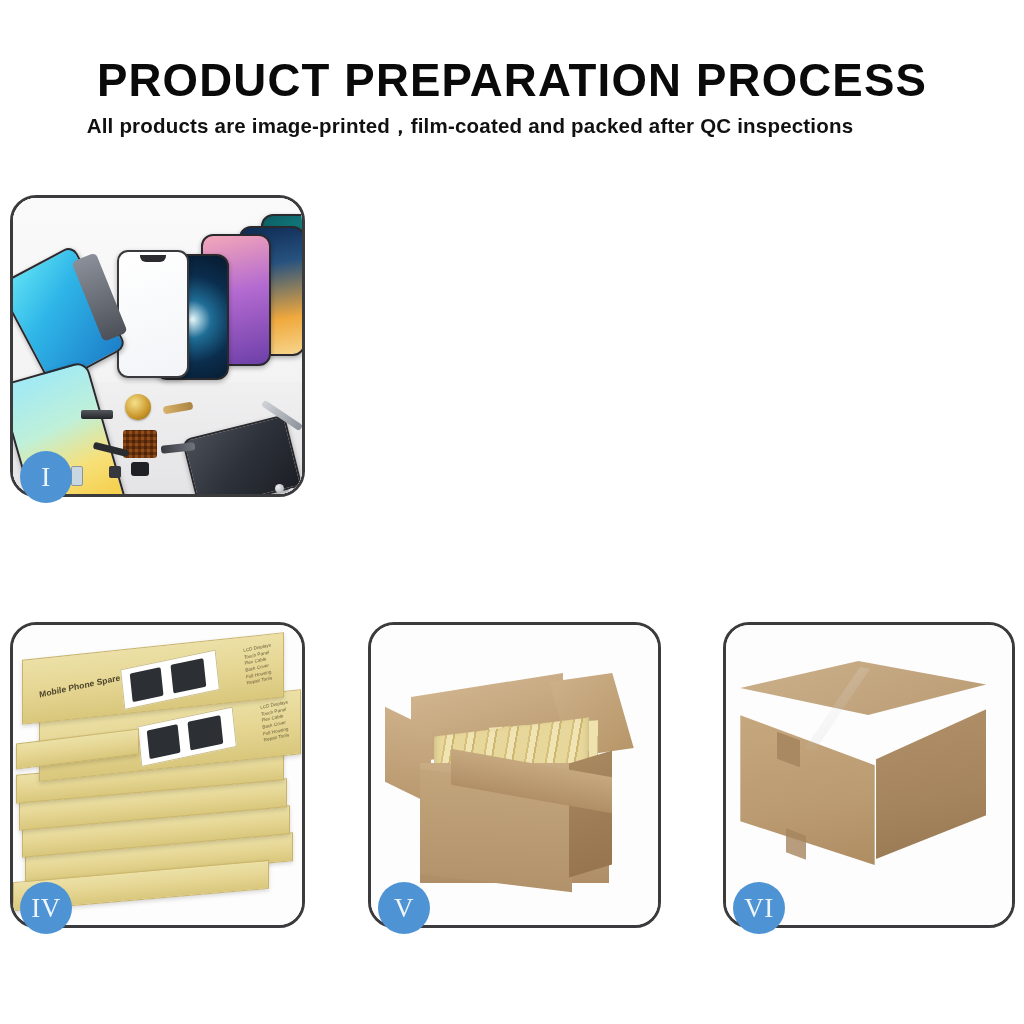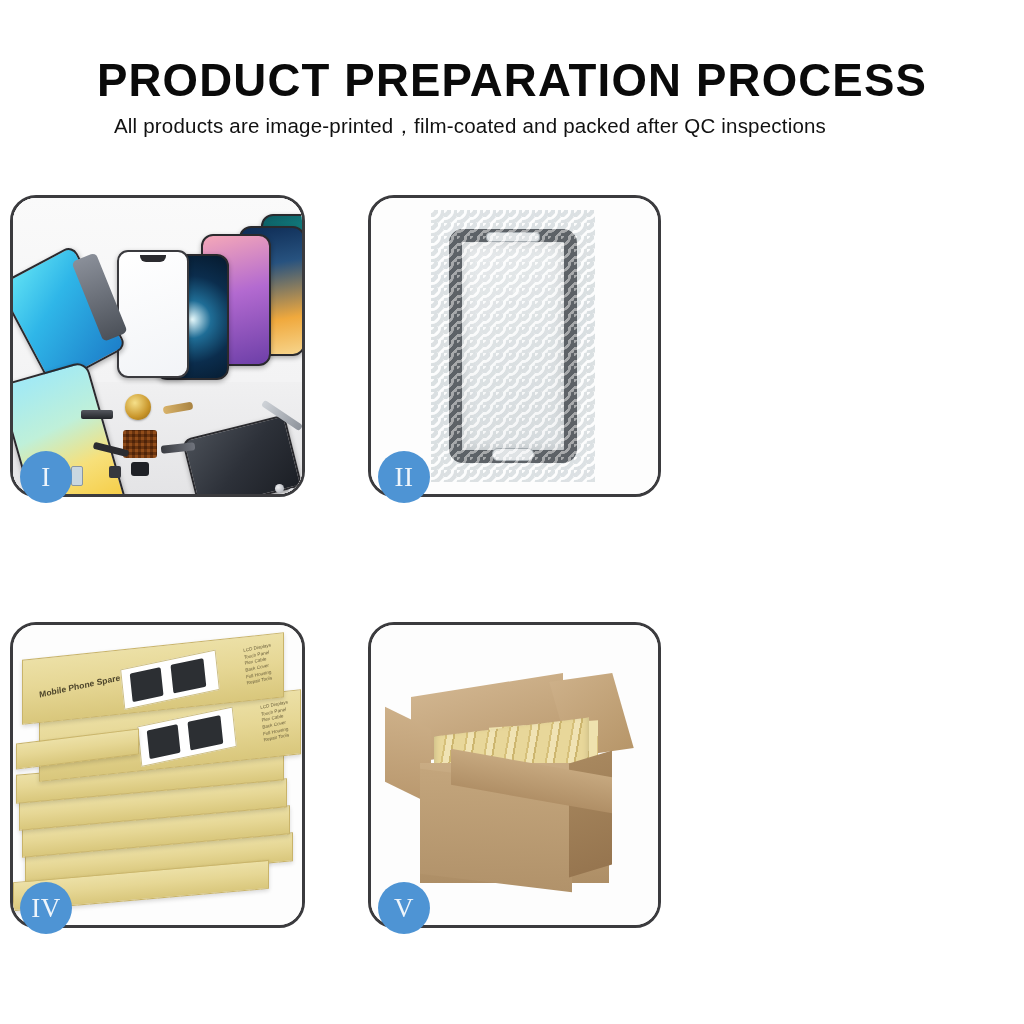--- a/index.html
+++ b/index.html
@@ -18,21 +18,21 @@
     font-family: "Liberation Sans", sans-serif;
     font-size: 47px; font-weight: 700;
     letter-spacing: 1.2px;
     color: #0a0a0a;
     white-space: nowrap;
     transform: scaleX(0.97);
   }
   .subtitle {
     position: absolute; left: 0; top: 112px; width: 940px;
     text-align: center;
-    font-size: 20.5px; font-weight: 400;
+    font-size: 20.5px; font-weight: 700;
     color: #111;
     letter-spacing: 0.2px;
     white-space: nowrap;
   }
 
   
   .panel {
     position: absolute;
     border: 3.5px solid #3b3b3e;
     border-radius: 26px;
@@ -342,32 +342,20 @@
       <div class="part flex3"></div>
       <div class="part cam"></div>
       <div class="part btn-s"></div>
       <div class="part sim"></div>
       <div class="part tweezer"></div>
       <div class="part screws"></div>
     </div>
     <div class="badge">I</div>
   </div>
 
-  <div class="panel" style="left:368px; top:195px; width:293px; height:302px;">
-    <div class="panel-inner">
-      <div class="p2-sheet">
-        <div class="p2-glass">
-          <div class="p2-ear"></div>
-          <div class="p2-home"></div>
-        </div>
-        <div class="p2-bubbleoverlay"></div>
-      </div>
-    </div>
-    <div class="badge">II</div>
-  </div>
 
 
   <div class="panel" style="left:10px; top:622px; width:295px; height:306px;">
     <div class="panel-inner">
 
       <div class="box4" style="left:4%; top:73%; width:92%; height:9%; transform:skewY(-5deg);"></div>
       <div class="box4" style="left:3%; top:64%; width:92%; height:9%; transform:skewY(-5deg);"></div>
       <div class="box4" style="left:2%; top:55%; width:92%; height:9%; transform:skewY(-5deg);"></div>
       <div class="box4" style="left:1%; top:46%; width:92%; height:9%; transform:skewY(-5deg);"></div>
 
@@ -407,14 +395,25 @@
       <div class="v-contents"></div>
       <div class="v-flapL"></div>
       <div class="v-body"></div>
       <div class="v-front"></div>
       <div class="v-right"></div>
       <div class="v-flapFront"></div>
     </div>
     <div class="badge">V</div>
   </div>
 
+  <div class="panel" style="left:723px; top:622px; width:292px; height:306px;">
+    <div class="panel-inner">
+      <div class="vi-top"></div>
+      <div class="vi-left"></div>
+      <div class="vi-right"></div>
+      <div class="vi-seam"></div>
+      <div class="vi-tab1"></div>
+      <div class="vi-tab2"></div>
+    </div>
+    <div class="badge">VI</div>
+  </div>
 
 </div>
 
 </body></html>

